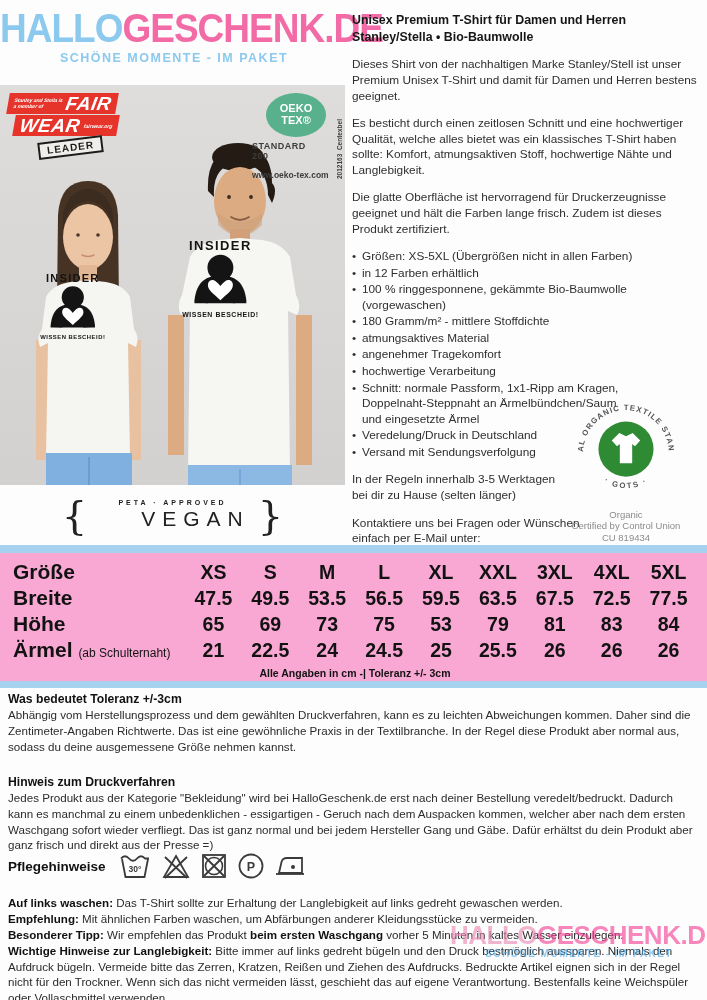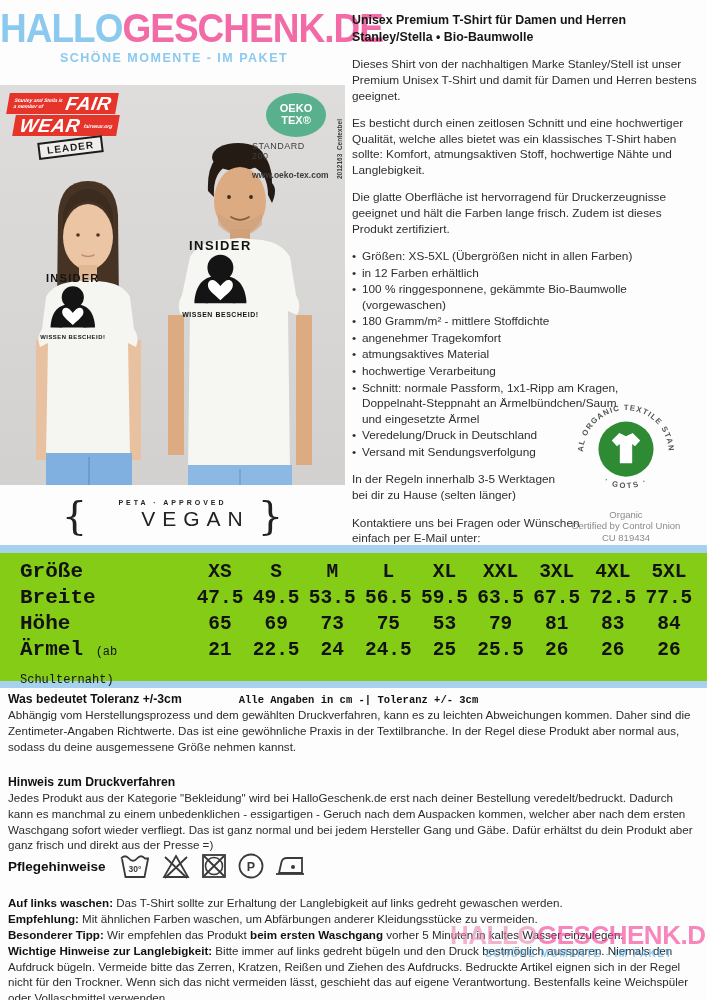--- a/index.html
+++ b/index.html
@@ -38,38 +38,38 @@
   .fair-row { background:#e6342b; color:#fff; transform:skewX(-10deg); display:flex; align-items:center; padding:1px 6px; width:max-content; }
   .fair-member { font-size:5px; font-weight:700; line-height:1.15; width:52px; font-style:italic; }
   .fair-big { font-size:19px; font-weight:800; letter-spacing:.5px; line-height:1; }
   .fair-url { font-size:5px; font-weight:700; margin-left:4px; }
   .fair-row2 { margin-top:1px; margin-left:6px; }
   .leader-box { display:inline-block; margin:3px 0 0 30px; transform:rotate(-7deg); background:#efeeea; border:2.5px solid #1c1c1c; color:#1c1c1c; font-weight:800; font-style:normal; font-size:10px; letter-spacing:1px; padding:1px 7px; }
 
   
   .oeko-badge { position:absolute; left:252px; top:8px; width:88px; z-index:3; }
   .oeko-pill { width:60px; height:44px; margin:0 auto; background:#58b08d; border-radius:50%; color:#fff; font-weight:800; font-size:11px; line-height:1.05; display:flex; flex-direction:column; align-items:center; justify-content:center; }
-  .oeko-standard { margin-top:4px; font-size:9px; font-weight:400; color:#3d3d3d; letter-spacing:.5px; line-height:1.15; }
+  .oeko-standard { margin-top:4px; font-size:9px; font-weight:700; color:#3d3d3d; letter-spacing:.5px; line-height:1.15; }
   .oeko-cert { position:absolute; right:-4px; top:26px; writing-mode:vertical-rl; transform:rotate(180deg); font-size:6.5px; font-weight:700; color:#3d3d3d; line-height:1.2; }
   .oeko-url { margin-top:8px; font-size:8.5px; font-weight:700; color:#3d3d3d; }
 
   
   .vegan-strip { position:absolute; left:0; top:485px; width:345px; height:60px; display:flex; align-items:center; justify-content:center; color:#222; }
   .vegan-brace { font-size:40px; font-weight:300; line-height:1; font-family:"DejaVu Serif", serif; }
   .vegan-mid { margin:0 8px; text-align:center; }
   .vegan-top { font-size:7px; font-weight:700; letter-spacing:3px; }
   .vegan-main { font-size:21px; font-weight:400; letter-spacing:7px; margin-top:1px;margin-left:46px; }
 
   
   .bar { position:absolute; left:0; width:707px; background:#a6d2f0; }
   .bar1 { top:545px; height:8px; }
   .bar2 { top:681px; height:7px; }
 
   
-  .size-table { position:absolute; left:0; top:553px; width:707px; height:128px; background:#84cc16; padding:6px 10px 0 20px; color:#121212;font-family:Liberation Mono, monospace; }
+  .size-table { position:absolute; left:0; top:553px; width:707px; height:128px; background:#f9a8d4; padding:6px 10px 0 13px; color:#121212; }
   .st-row { display:grid; grid-template-columns:172px repeat(9,1fr); align-items:baseline; line-height:26px; }
   .st-label { font-size:21px; font-weight:700; }
   .st-suffix { font-size:12px; font-weight:400; }
   .st-val { font-size:19.5px; font-weight:700; text-align:center; }
   .st-note { text-align:center; font-size:10.5px; font-weight:700; margin-top:1px; }
 
   
   .sections { position:absolute; left:8px; top:692px; width:691px; color:#2b2b2b; }
   .sec { position:absolute; left:0; width:691px; }
   .sec h3 { font-size:12.2px; font-weight:700; color:#111; margin-bottom:1px; }
@@ -195,22 +195,22 @@
       <div>Stanley/Stella • Bio-Baumwolle</div>
     </div>
     <p class="para">Dieses Shirt von der nachhaltigen Marke Stanley/Stell ist unser Premium Unisex T-Shirt und damit für Damen und Herren bestens geeignet.</p>
     <p class="para">Es besticht durch einen zeitlosen Schnitt und eine hochwertiger Qualität, welche alles bietet was ein klassisches T-Shirt haben sollte: Komfort, atmungsaktiven Stoff, hochwertige Nähte und Langlebigkeit.</p>
     <p class="para">Die glatte Oberfläche ist hervorragend für Druckerzeugnisse geeignet und hält die Farben lange frisch. Zudem ist dieses Produkt zertifiziert.</p>
     <ul class="specs">
       <li class="pre">Größen: XS-5XL (Übergrößen nicht in allen Farben)</li>
       <li class="pre">in 12 Farben erhältlich</li>
       <li class="pre">100 % ringgesponnene, gekämmte Bio-Baumwolle (vorgewaschen)</li>
       <li class="pre">180 Gramm/m² - mittlere Stoffdichte</li>
+      <li class="pre">atmungsaktives Material</li>
       <li class="pre">angenehmer Tragekomfort</li>
-      <li class="pre">atmungsaktives Material</li>
       <li class="pre">hochwertige Verarbeitung</li>
       <li class="pre">Schnitt: normale Passform, 1x1-Ripp am Kragen,
 Doppelnaht-Steppnaht an Ärmelbündchen/Saum
 und eingesetzte Ärmel</li>
       <li class="pre">Veredelung/Druck in Deutschland</li>
       <li class="pre">Versand mit Sendungsverfolgung</li>
     </ul>
     <p class="delivery pre">In der Regeln innerhalb 3-5 Werktagen
 bei dir zu Hause (selten länger)</p>
     <p class="contact pre">Kontaktiere uns bei Fragen oder Wünschen

